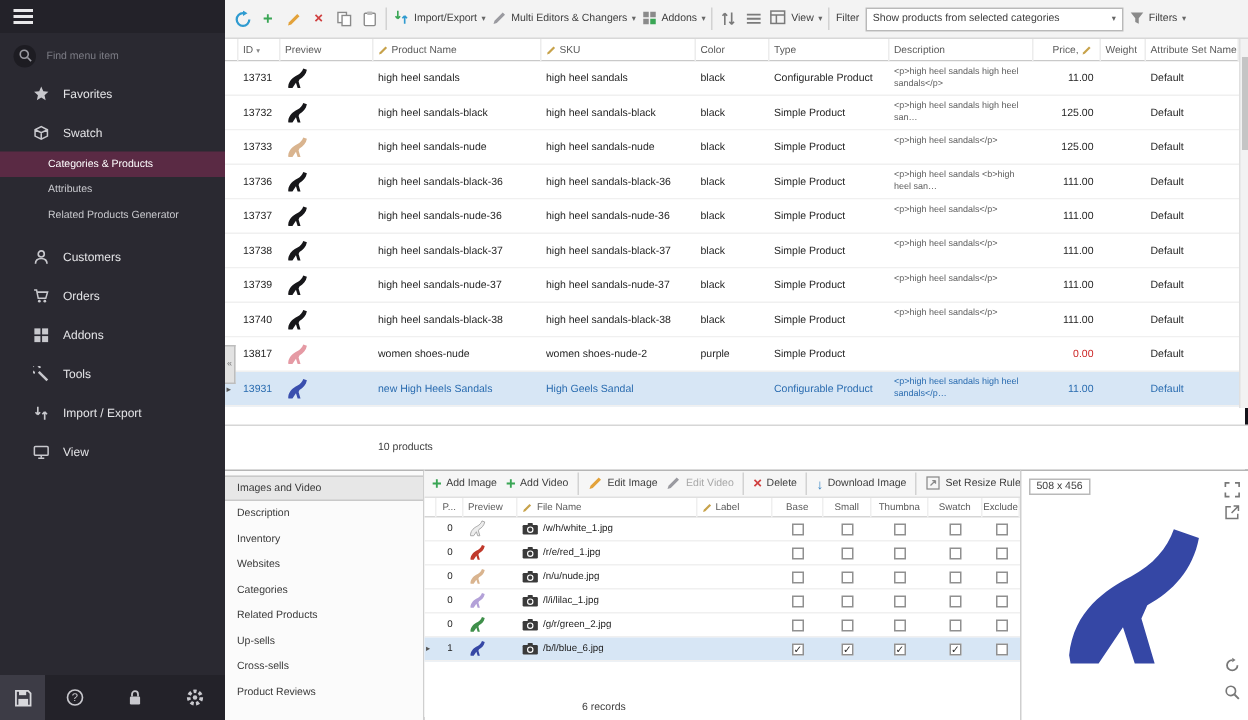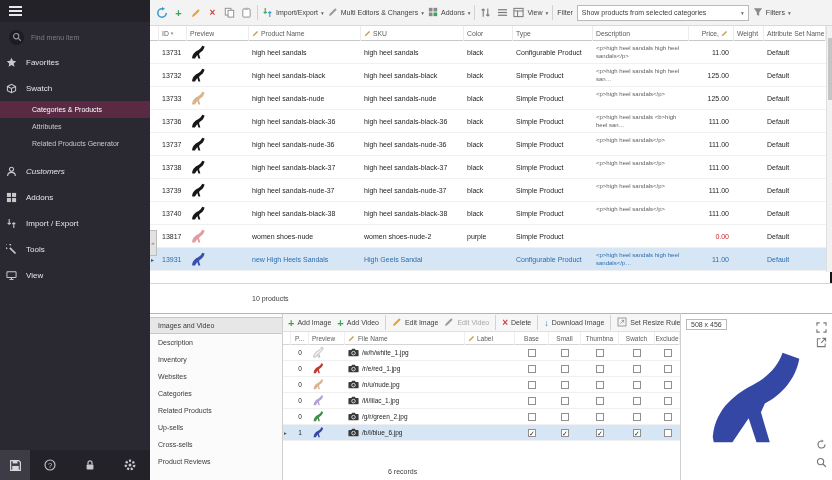--- a/index.html
+++ b/index.html
@@ -7,22 +7,22 @@
   .app{position:relative;width:832px;height:480px;background:#fff;overflow:hidden;outline:2px solid #14131a;outline-offset:-2px;}
 
   
   .sidebar{position:absolute;left:0;top:0;width:150px;height:480px;background:#2a2931;z-index:3;}
   .sb-top{height:22px;background:#232229;display:flex;align-items:center;padding:0 9px;}
   .hamb{display:inline-flex;flex-direction:column;gap:2px;width:13px;cursor:pointer;}
   .hamb i{height:2px;background:#e8e8ea;display:block;}
   .sb-search{height:24px;display:flex;align-items:center;gap:7px;padding:0 9px;margin-top:3px;cursor:text;}
   .sb-search-ic{width:15px;height:15px;border-radius:50%;background:#1d1c22;display:flex;align-items:center;justify-content:center;flex:none;}
   .sb-search-ph{font-size:7px;color:#7d7d86;}
-  .sb-item{height:26px;display:flex;align-items:center;gap:9px;padding:0 5px;font-size:8px;color:#e4e4e7;cursor:pointer;}
-  .sb-item.mt{margin-top:6px;font-style:italic;}
+  .sb-item{height:26px;display:flex;align-items:center;gap:9px;padding:0 21px;font-size:8px;color:#e4e4e7;cursor:pointer;}
+  .sb-item.mt{margin-top:6px;}
   .sbi{width:12px;display:flex;justify-content:center;flex:none;}
   .sb-sub{height:17px;display:flex;align-items:center;padding:0 11px 0 32px;font-size:7px;color:#c9c9ce;cursor:pointer;white-space:nowrap;}
   .sb-sub.selected{background:var(--sb-sel,#5a2a44);color:#fff;}
   .sb-footer{position:absolute;left:0;bottom:0;width:150px;height:30px;background:#232229;display:flex;align-items:center;}
   .sb-save{width:30px;height:30px;background:#3d3c46;display:flex;align-items:center;justify-content:center;cursor:pointer;}
   .sb-fi{flex:1;display:flex;justify-content:center;cursor:pointer;}
 
   
   .toolbar{position:absolute;left:150px;top:0;width:682px;height:26px;background:#f3f3f3;border-bottom:1px solid #d8d8d8;display:flex;align-items:center;gap:4px;padding:0 5px;font-size:7px;color:#3e3e3e;}
   .tbi{width:13px;height:14px;display:flex;align-items:center;justify-content:center;cursor:pointer;flex:none;}
@@ -146,44 +146,54 @@
           <svg width="11" height="11" viewBox="0 0 12 12">
             <circle cx="6" cy="3.6" r="2.2" fill="none" stroke="#c8c8cd" stroke-width="1.2"></circle>
             <path d="M1.8 10.8 C1.8 8.2 3.6 6.9 6 6.9 C8.4 6.9 10.2 8.2 10.2 10.8" fill="none" stroke="#c8c8cd" stroke-width="1.2"></path>
           </svg>
         </span>
       <span>Customers</span>
     </div>
     <div class="sb-item">
       <span class="sbi">
           <svg width="11" height="11" viewBox="0 0 12 12">
+            <path d="M0.8 1.5 H2.6 L3.8 7.4 H9.3 L10.6 3 H3.2" fill="none" stroke="#c8c8cd" stroke-width="1.1"></path>
+            <circle cx="4.6" cy="9.6" r="1" fill="#c8c8cd"></circle>
+            <circle cx="8.6" cy="9.6" r="1" fill="#c8c8cd"></circle>
+          </svg>
+        </span>
+      <span>Orders</span>
+    </div>
+    <div class="sb-item">
+      <span class="sbi">
+          <svg width="11" height="11" viewBox="0 0 12 12">
             <rect x="1" y="1" width="4.4" height="4.4" fill="#c8c8cd"></rect>
             <rect x="6.6" y="1" width="4.4" height="4.4" fill="#c8c8cd"></rect>
             <rect x="1" y="6.6" width="4.4" height="4.4" fill="#c8c8cd"></rect>
             <rect x="6.6" y="6.6" width="4.4" height="4.4" fill="#c8c8cd"></rect>
           </svg>
         </span>
       <span>Addons</span>
-    </div>
-    <div class="sb-item">
-      <span class="sbi">
-          <svg width="11" height="11" viewBox="0 0 12 12">
-            <path d="M3.5 1.2 V7 M3.5 7 L1.8 5.3 M3.5 7 L5.2 5.3 M8.5 10.8 V5 M8.5 5 L6.8 6.7 M8.5 5 L10.2 6.7" stroke="#c8c8cd" stroke-width="1.2" fill="none"></path>
-          </svg>
-        </span>
-      <span>Import / Export</span>
     </div>
     <div class="sb-item">
       <span class="sbi">
           <svg width="11" height="11" viewBox="0 0 12 12">
             <path d="M1.4 5 A3 3 0 1 1 5 1.4" fill="none" stroke="#c8c8cd" stroke-width="1.5"></path>
             <line x1="4.2" y1="4.2" x2="10.4" y2="10.4" stroke="#c8c8cd" stroke-width="1.8"></line>
           </svg>
         </span>
       <span>Tools</span>
+    </div>
+    <div class="sb-item">
+      <span class="sbi">
+          <svg width="11" height="11" viewBox="0 0 12 12">
+            <path d="M3.5 1.2 V7 M3.5 7 L1.8 5.3 M3.5 7 L5.2 5.3 M8.5 10.8 V5 M8.5 5 L6.8 6.7 M8.5 5 L10.2 6.7" stroke="#c8c8cd" stroke-width="1.2" fill="none"></path>
+          </svg>
+        </span>
+      <span>Import / Export</span>
     </div>
     <div class="sb-item">
       <span class="sbi">
           <svg width="11" height="11" viewBox="0 0 12 12">
             <rect x="1" y="1.8" width="10" height="6.4" rx="0.8" fill="none" stroke="#c8c8cd" stroke-width="1.1"></rect>
             <line x1="6" y1="8.2" x2="6" y2="10" stroke="#c8c8cd" stroke-width="1.1"></line>
             <line x1="3.8" y1="10.3" x2="8.2" y2="10.3" stroke="#c8c8cd" stroke-width="1.1"></line>
           </svg>
         </span>
       <span>View</span>

